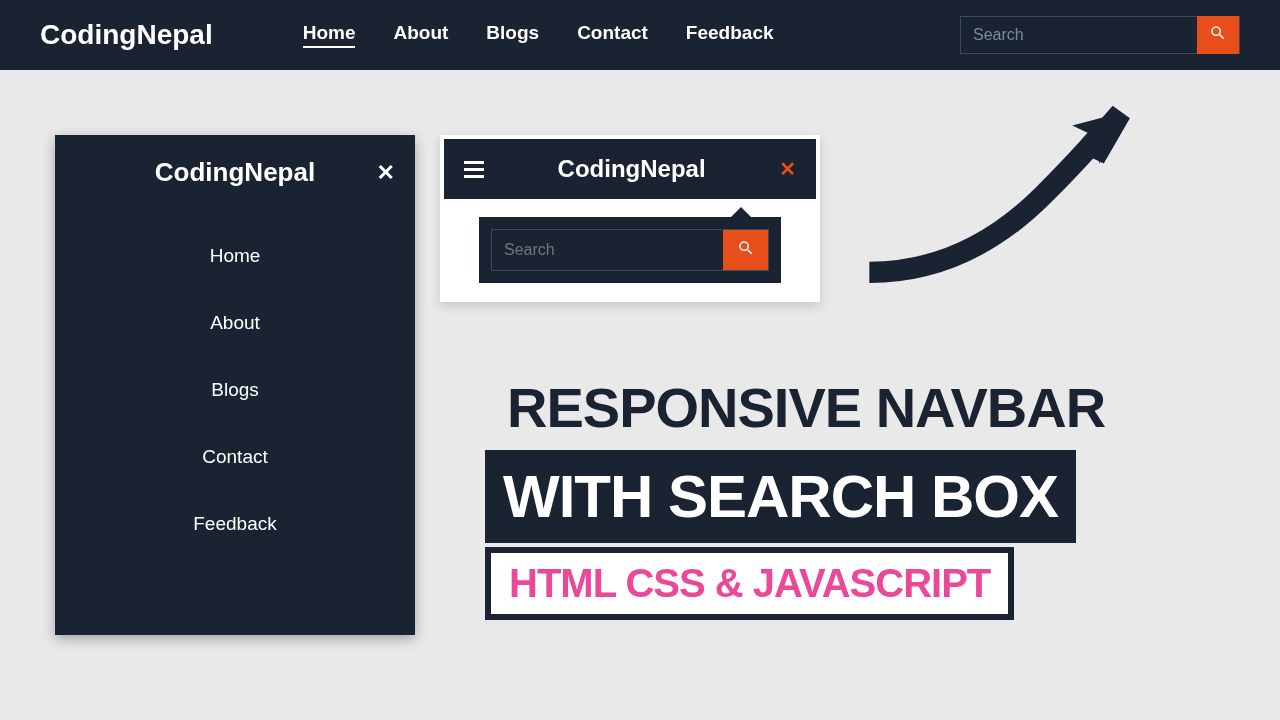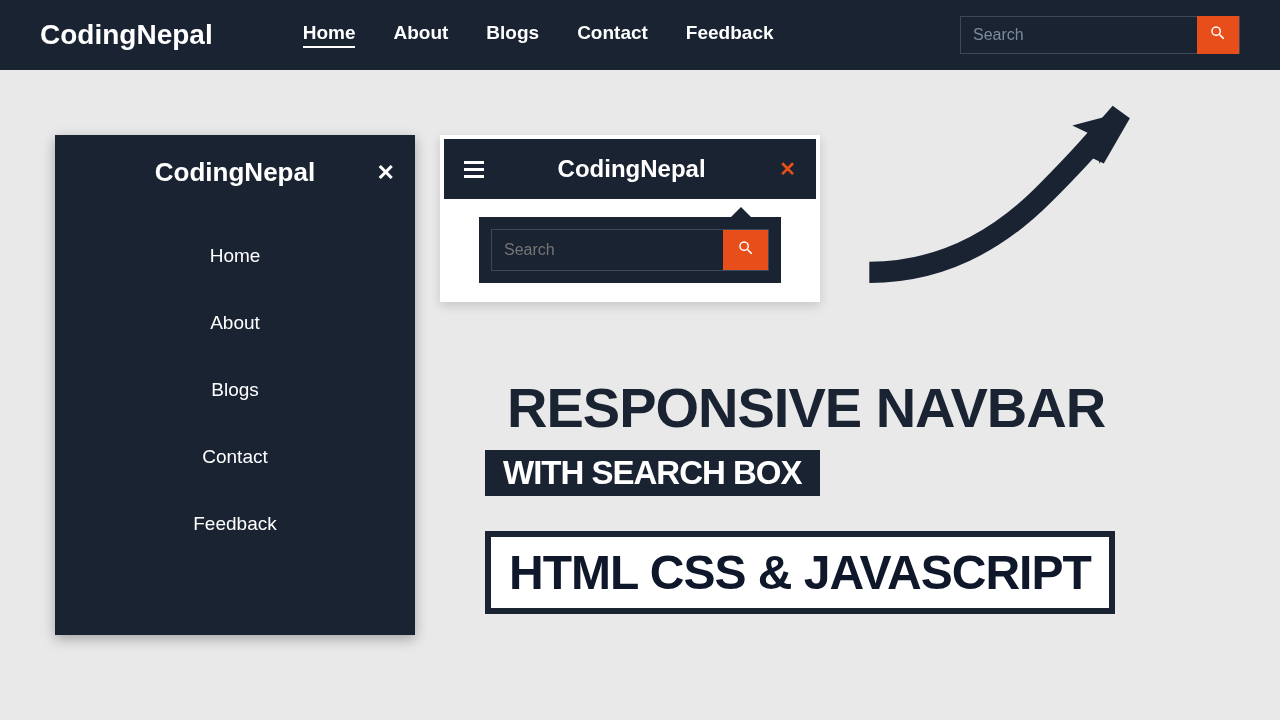--- a/index.html
+++ b/index.html
@@ -35,22 +35,22 @@
 .dd-search { display: flex; border: 1px solid #3a4a5a; height: 42px; }
 .dd-input { background: transparent; border: none; color: #8a9aaa; font-size: 16px; padding: 0 12px; flex: 1; outline: none; }
 .dd-btn { background: #e84e1a; width: 46px; display: flex; align-items: center; justify-content: center; cursor: pointer; }
 .dd-btn svg { width: 18px; height: 18px; fill: #fff; }
 
 .arrow { position: absolute; left: 850px; top: 95px; }
 .arrow svg { width: 290px; height: 200px; fill: #1a2332; }
 
 .headline { position: absolute; left: 485px; top: 375px; }
 .h1 { color: #1a2332; font-size: 56px; font-weight: 900; letter-spacing: -1px; margin-left: 22px; }
-.h2 { background: #1a2332; color: #fff; font-size: 33px; font-weight: 900; display: inline-block; padding: 4px 18px; margin-top: 10px; letter-spacing: -1px; }
-.h3 { background: #fff; color: #0f172a; font-size: 48px; font-weight: 900; display: inline-block; padding: 8px 18px; margin-top: 35px; border: 6px solid #1a2332; letter-spacing: -1px; }
+.h2 { background: #1a2332; color: #fff; font-size: 60px; font-weight: 900; display: inline-block; padding: 12px 18px; margin-top: 10px; letter-spacing: -1px; }
+.h3 { background: #fff; color: #ec4899; font-size: 40px; font-weight: 900; display: inline-block; padding: 8px 18px; margin-top: 4px; border: 6px solid #1a2332; letter-spacing: -1px; }
 </style>
 </head>
 <body>
 
 <nav class="navbar">
   <div class="logo">CodingNepal</div>
   <div class="nav-links">
     <span class="nav-link active">Home</span>
     <span class="nav-link">About</span>
     <span class="nav-link">Blogs</span>

